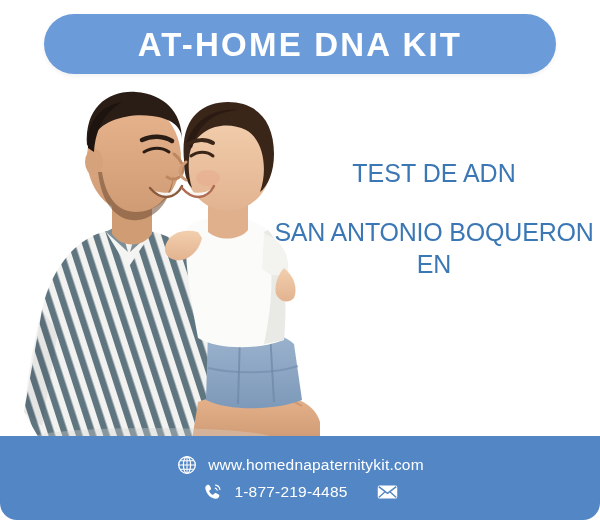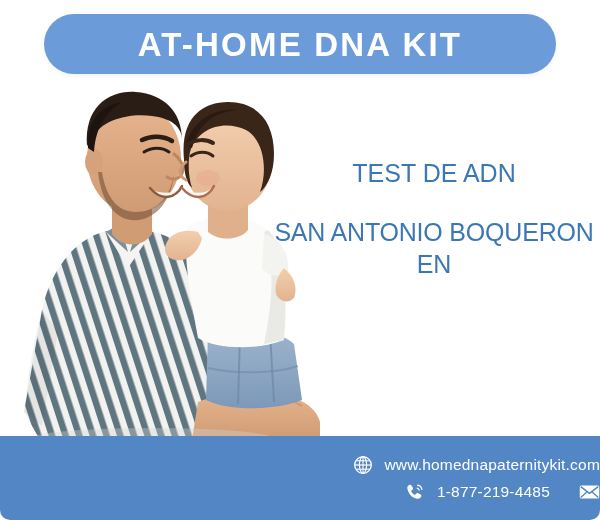--- a/index.html
+++ b/index.html
@@ -1,18 +1,18 @@
 <!DOCTYPE html>
 <html><head>
 <meta charset="utf-8">
 <style>
   html,body{margin:0;padding:0;background:#ffffff;}
   body{width:600px;height:520px;font-family:"Liberation Sans",sans-serif;}
 
-  .poster{position:relative;width:600px;height:520px;background:#ffffff;overflow:hidden;}
+  .poster{position:relative;width:600px;height:520px;background:#ffffff;overflow:hidden;border-radius:17px;}
 
   
   .header-banner{
     position:absolute;left:44px;top:14px;width:512px;height:60px;
     background:#6b9cd9;border-radius:30px;
     display:flex;align-items:center;justify-content:center;
     box-shadow:0 2px 5px rgba(0,0,0,.06);
   }
   .header-title{
     color:#ffffff;font-size:33px;font-weight:bold;letter-spacing:2.2px;
@@ -38,21 +38,21 @@
     white-space:nowrap;
   }
   .hl-1{font-size:25px;margin-bottom:28px;}
   .hl-2{font-size:25px;margin-bottom:28px;}
   .hl-3{font-size:25px;letter-spacing:-.2px;}
 
   
   .footer{
     position:absolute;left:0;top:436px;width:600px;height:84px;
     background:#5386c4;border-radius:0 0 10px 10px;
-    display:flex;flex-direction:column;align-items:flex-end;justify-content:center;
+    display:flex;flex-direction:column;align-items:center;justify-content:center;
     gap:6px;
   }
   .footer-row{display:flex;align-items:center;justify-content:center;}
   .footer-row.row2{gap:29px;}
   .footer-item{display:flex;align-items:center;gap:11px;}
   .footer-text{
     color:#ffffff;font-size:15.5px;line-height:1;letter-spacing:.2px;
     font-family:"Liberation Sans",sans-serif;white-space:nowrap;
   }
   .ficon{display:inline-flex;align-items:center;justify-content:center;

